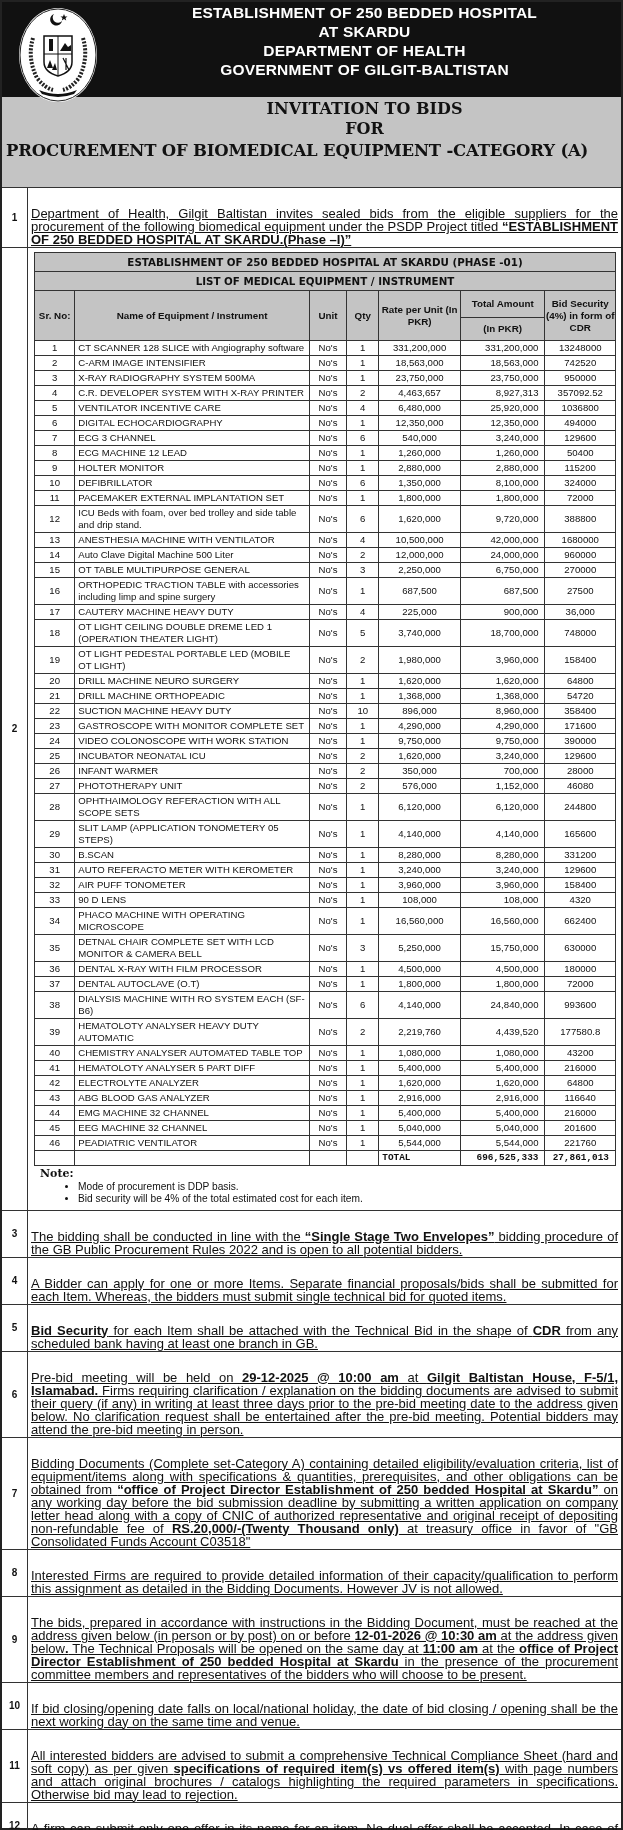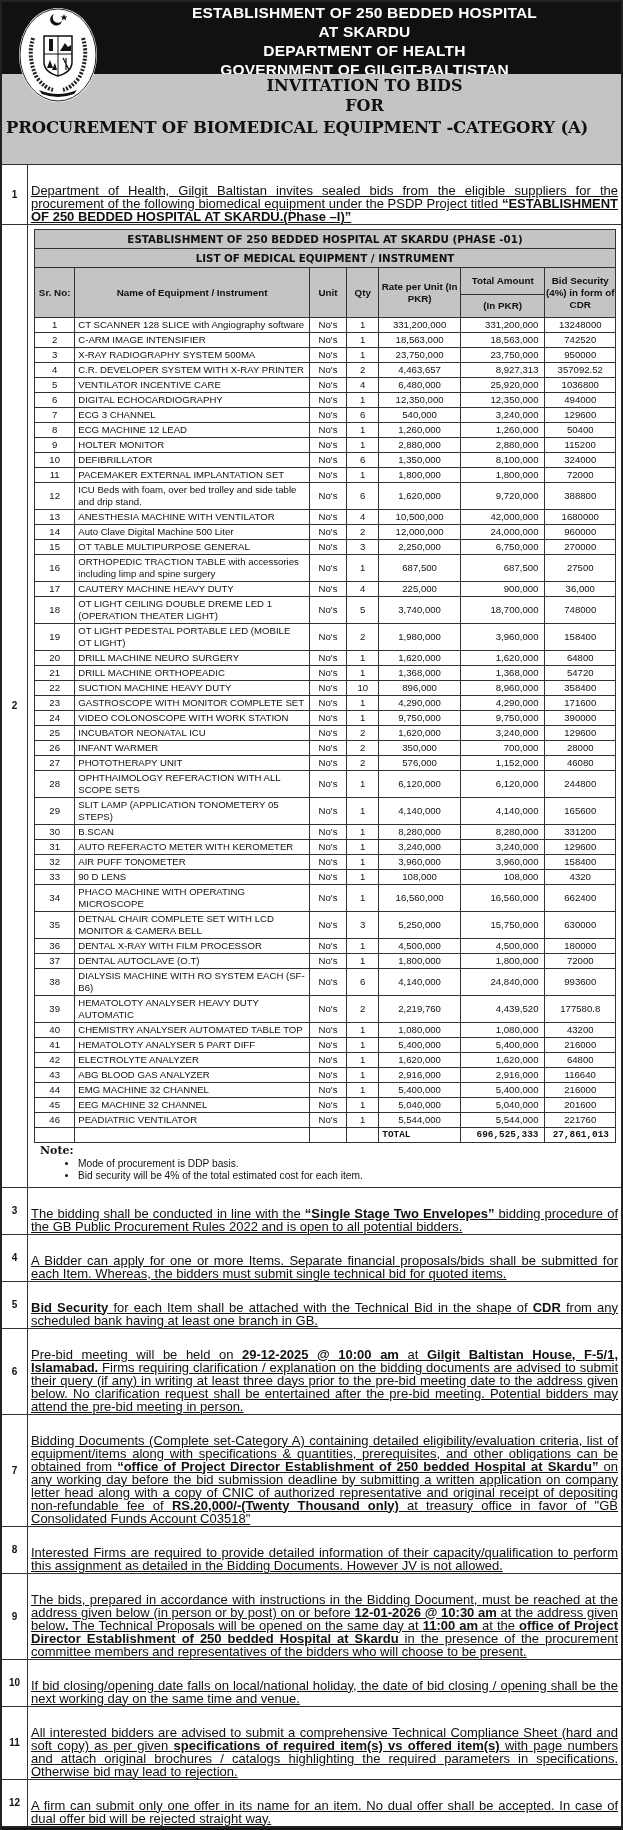--- a/index.html
+++ b/index.html
@@ -1,18 +1,18 @@
 <!DOCTYPE html>
 <html><head>
 <meta charset="utf-8">
 <style>
   * { box-sizing: border-box; margin: 0; padding: 0; }
   body { width: 623px; height: 1830px; background: #fff; font-family: "Liberation Sans", sans-serif; color: #111; overflow: hidden; }
   .page { width: 623px; height: 1830px; border: 2px solid #222; position: relative; background:#fff; }
-  .head-black { background: #111; color: #fff; height: 72px; position: relative; }
+  .head-black { background: #111; color: #fff; height: 95px; position: relative; }
   .head-black .lines { position: absolute; left: 112px; right: 6px; top: 1px; text-align: center; font-weight: bold; font-size: 15.5px; line-height: 19px; letter-spacing: 0.2px; }
   .head-gray { background: #c4c4c4; height: 91px; position: relative; border-bottom: 1px solid #333; }
   .head-gray .itb { position: absolute; left: 112px; right: 6px; top: 2px; text-align: center; font-family: "DejaVu Serif", serif; font-weight: bold; font-size: 16px; line-height: 20px; }
   .head-gray .proc { position: absolute; left: 4px; right: 4px; top: 42px; text-align: left; font-family: "DejaVu Serif", serif; font-weight: bold; font-size: 16.5px; line-height: 24px; letter-spacing: -0.2px; white-space: nowrap; }
   .emblem { position: absolute; left: 17px; top: 6px; width: 78px; height: 94px; border-radius: 50%; background: #fff; z-index: 3; }
   .emblem svg { width: 78px; height: 94px; }
   .row { display: flex; border-bottom: 1px solid #333; }
   .num { width: 26px; flex: 0 0 26px; border-right: 1px solid #333; display: flex; align-items: center; justify-content: center; font-weight: bold; font-size: 10px; }
   .txt { flex: 1; padding: 19px 3px 1px 3px; font-size: 13px; line-height: 13px; text-align: justify; text-decoration: underline; }
   .txt b { font-weight: bold; }

